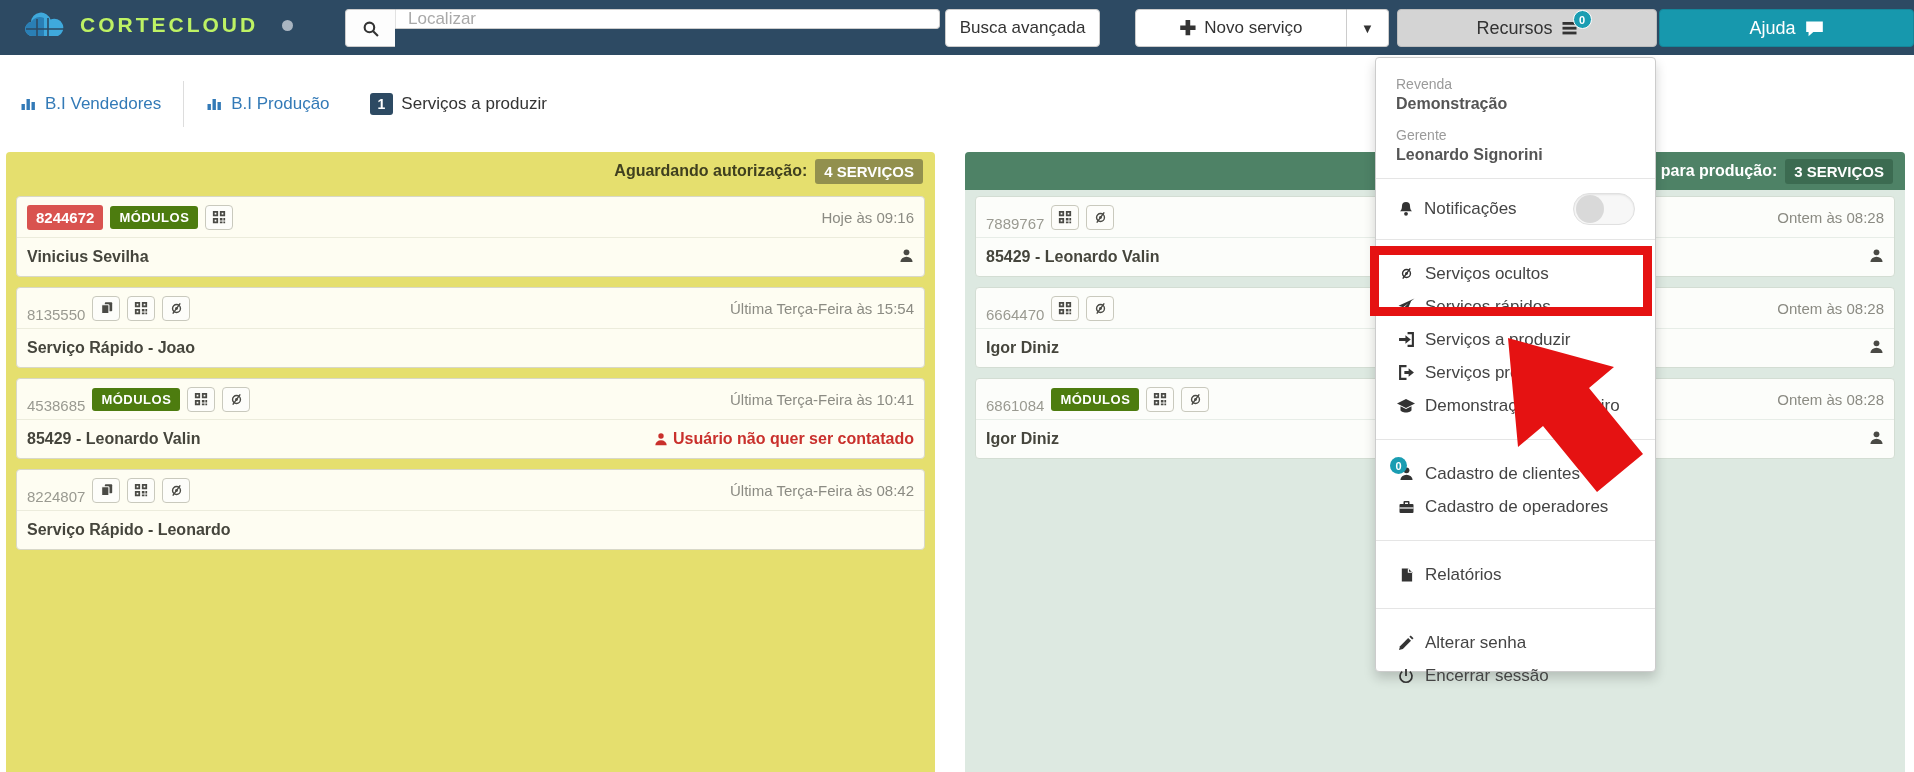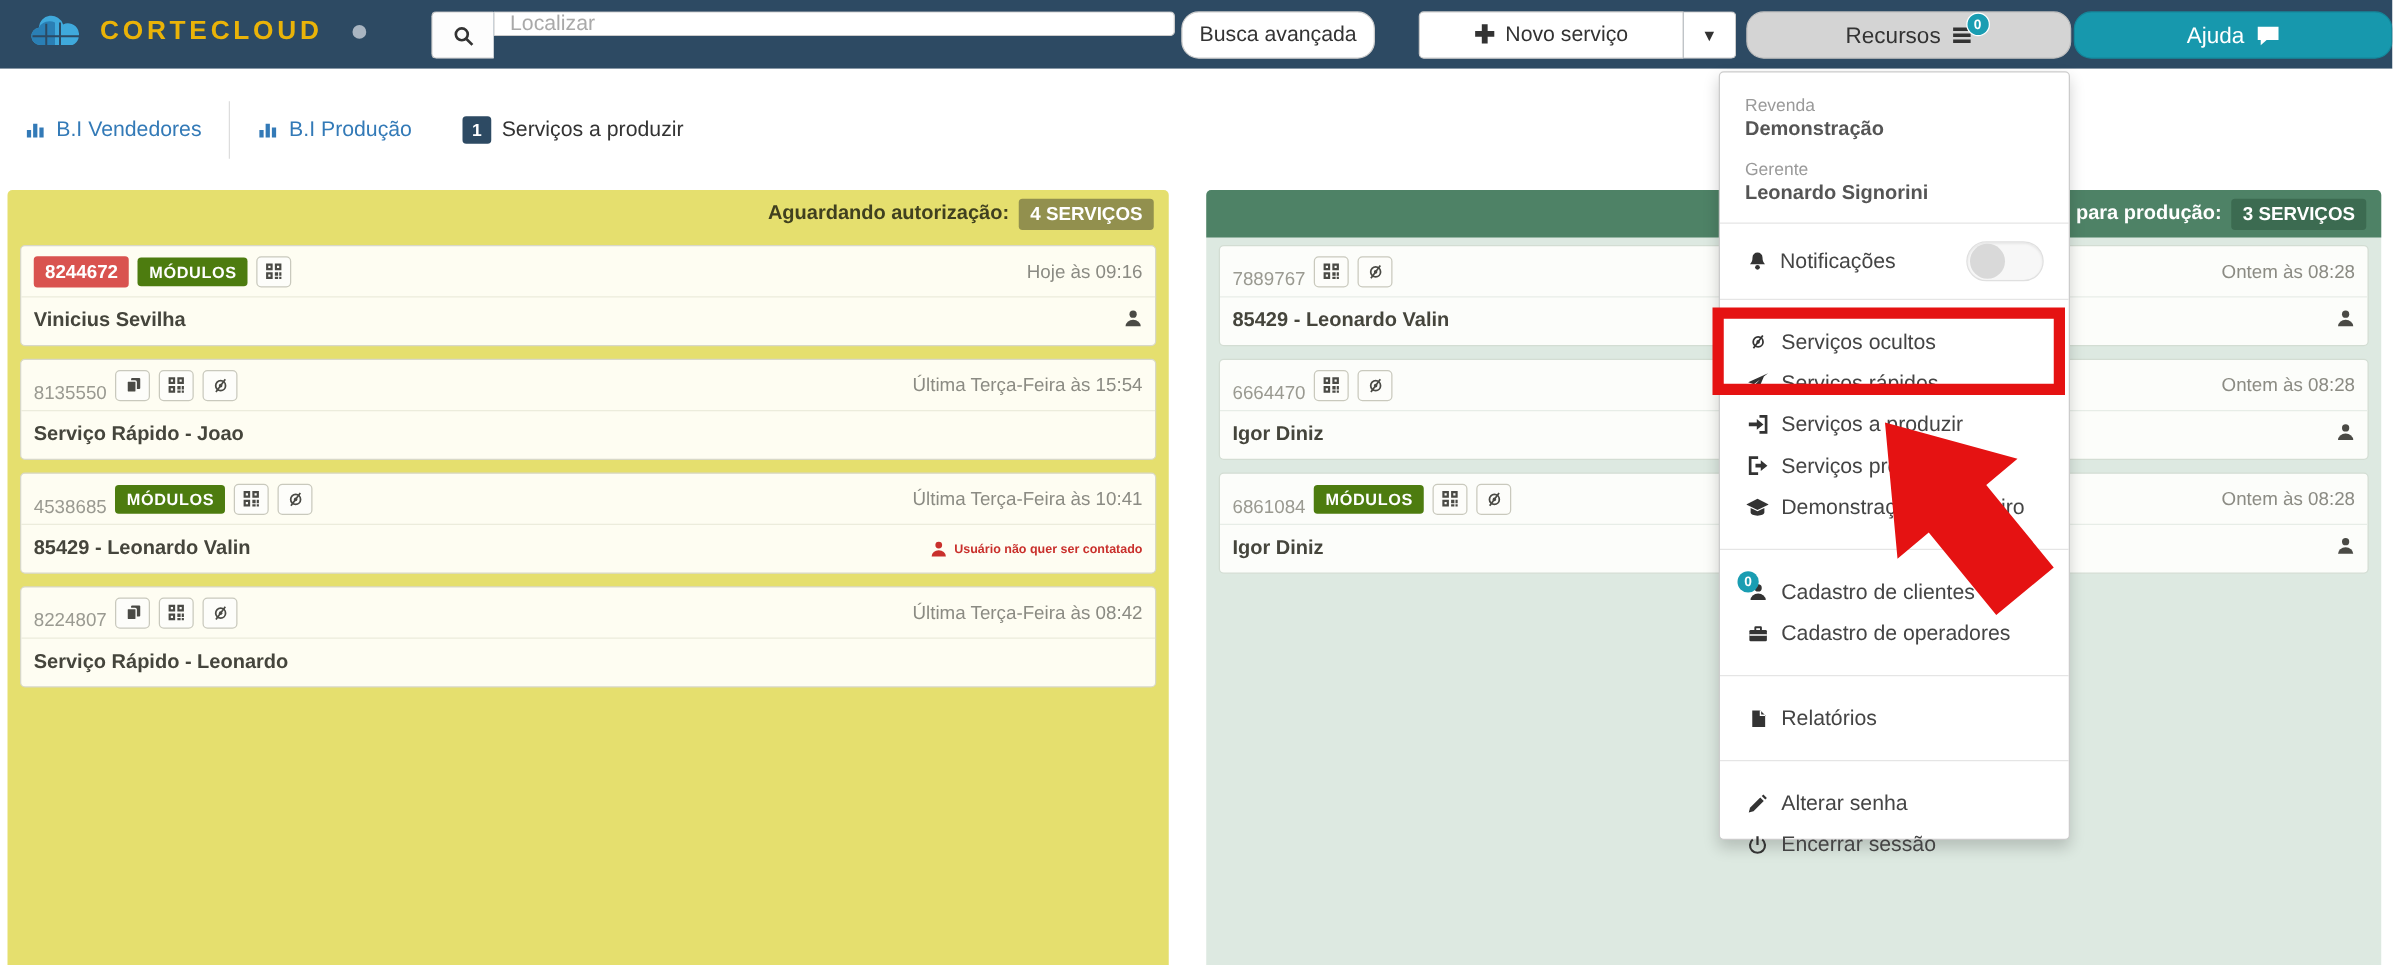--- a/index.html
+++ b/index.html
@@ -3,30 +3,30 @@
 <meta charset="utf-8">
 <style>
   * { margin:0; padding:0; box-sizing:border-box; }
   html,body { width:1914px; height:772px; overflow:hidden;
     font-family:"Liberation Sans","DejaVu Sans",sans-serif; background:#fff; }
   .page { position:relative; width:1914px; height:772px; }
 
   
   .navbar { position:absolute; left:0; top:0; width:1914px; height:55px; background:#2d4a63; }
   .brand { position:absolute; left:22px; top:10px; display:flex; align-items:center; gap:14px; }
-  .brand-text { color:#eab308; font-size:21px; letter-spacing:3px; font-weight:600; }
+  .brand-text { color:#bef264; font-size:21px; letter-spacing:3px; font-weight:600; }
   .brand-dot { width:11px; height:11px; border-radius:50%; background:#a9b5c1; margin-left:10px; }
   .search-group { position:absolute; left:345px; top:9px; height:38px; display:flex; }
   .search-addon { width:50px; height:38px; background:#fdfdfd; border:1px solid #ccc; border-right:none;
     border-radius:4px 0 0 4px; display:flex; align-items:center; justify-content:center; color:#333; }
   .search-input { width:545px; height:20px; border:1px solid #ccc; border-left:1px solid #e2e2e2;
     border-radius:0 4px 4px 0; font-size:17px; padding:0 12px; color:#333; outline:none; }
   .search-input::placeholder { color:#a9a9a9; }
   .btn { display:flex; align-items:center; justify-content:center; font-size:17px; color:#333;
-    background:#fff; border:1px solid #ccc; border-radius:14px; cursor:pointer; }
+    background:#fff; border:1px solid #ccc; border-radius:4px; cursor:pointer; }
   .btn-advanced { position:absolute; left:945px; top:9px; width:155px; height:38px; }
   .split { position:absolute; left:1135px; top:9px; height:38px; display:flex; }
   .btn-new { width:212px; height:38px; border-radius:4px 0 0 4px; font-weight:500; gap:8px; }
   .plus-glyph { font-weight:bold; font-size:20px; line-height:1; }
   .btn-caret { width:42px; height:38px; border-radius:0 4px 4px 0; border-left:none; font-size:13px; color:#333; }
   .btn-resources { position:absolute; left:1397px; top:9px; width:260px; height:38px; background:#d4d4d4;
     border:1px solid #bdbdbd; gap:8px; font-size:18px; }
   .res-badge-wrap { position:relative; display:inline-flex; }
   .badge-teal { position:absolute; top:-10px; right:-14px; width:19px; height:19px; border-radius:50%;
     background:#1a9db2; color:#fff; font-size:11px; font-weight:bold; display:flex; align-items:center;
@@ -66,21 +66,21 @@
   .id-text { color:#9a9a91; font-size:15px;margin-top:12px; }
   .id-badge-red { background:#d9534f; color:#fff; font-size:15px; font-weight:bold; padding:4px 9px;
     border-radius:3px; }
   .badge-gray { background:#4d7c0f; color:#fff; font-size:13px; font-weight:bold; padding:4px 9px;
     border-radius:3px; letter-spacing:.5px; }
   .icon-btn { width:28px; height:25px; background:#fdfdfa; border:1px solid #c9c9bd; border-radius:4px;
     display:flex; align-items:center; justify-content:center; color:#4a4a45; cursor:pointer; }
   .card-time { margin-left:auto; color:#8b8b83; font-size:15px; }
   .card-name { color:#45453c; font-weight:bold; font-size:16px; }
   .person-glyph { color:#4a4a45; }
-  .warning { color:#c9302c; font-weight:600; font-size:10px; display:flex; align-items:center; gap:5px; }
+  .warning { color:#c9302c; font-weight:600; font-size:16px; display:flex; align-items:center; gap:5px; }
 
   
   .dropdown { position:absolute; left:1375px; top:57px; width:281px; height:615px; background:#fff;
     border:1px solid #ccc; border-radius:4px; box-shadow:0 6px 12px rgba(0,0,0,.18); z-index:50;
     padding-top:18px; }
   .dd-account { padding:0 20px; }
   .dd-label { color:#9a9a9a; font-size:14px; margin-bottom:3px; }
   .dd-value { color:#555; font-size:16px; font-weight:bold; margin-bottom:14px; }
   .dd-divider { height:1px; background:#e5e5e5; margin:8px 0; }
   .dd-notif { display:flex; align-items:center; justify-content:space-between; padding:6px 20px 6px 20px; }

